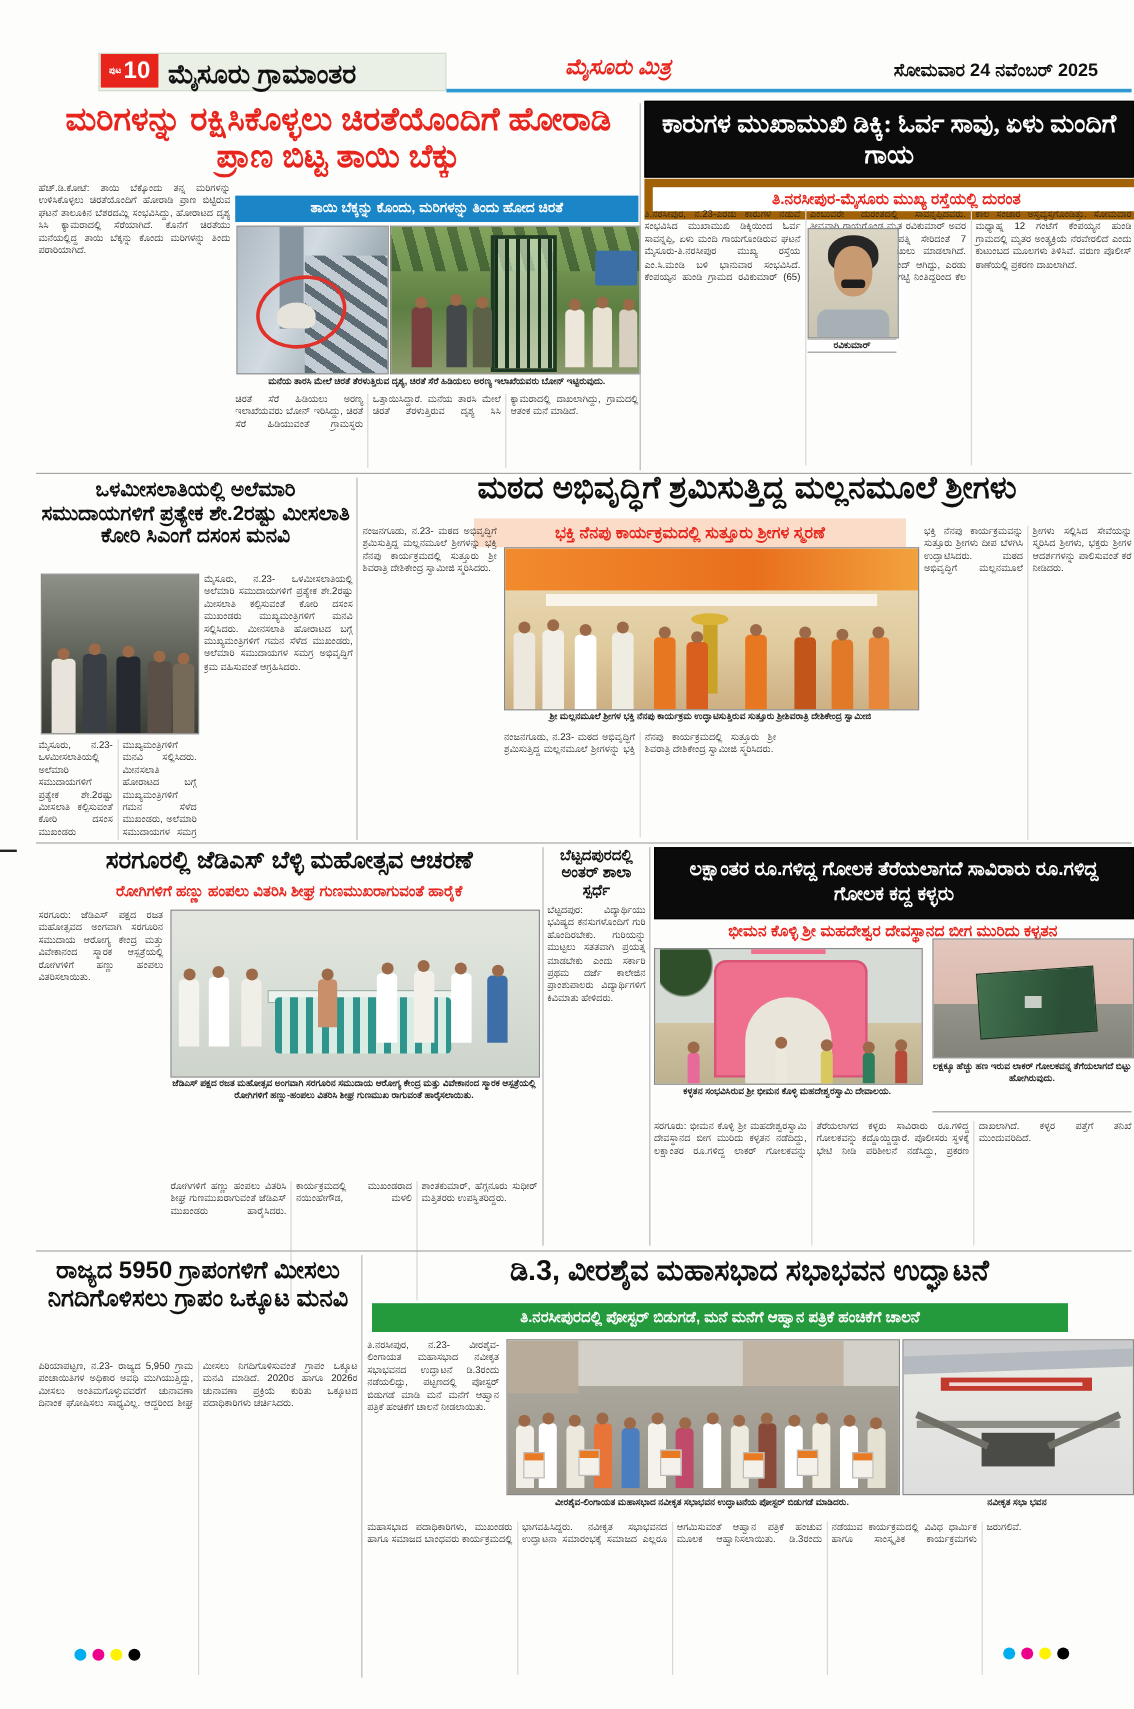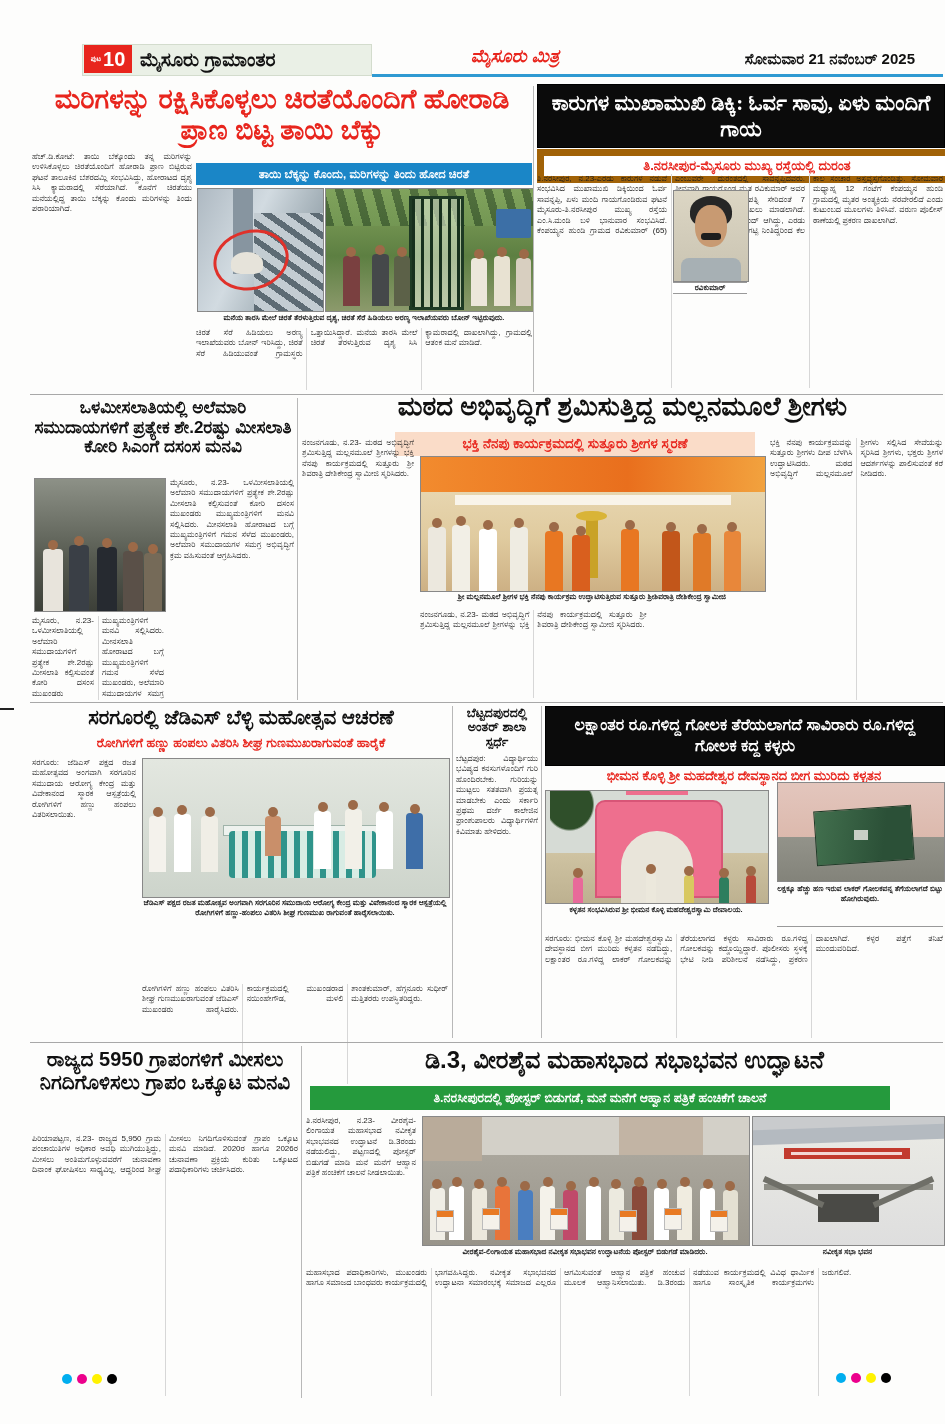--- a/index.html
+++ b/index.html
@@ -83,23 +83,23 @@
 <body>
 
 <div id="page">
 
   <div class="abs" style="left:0;top:0;width:945px;height:80px;">
     <div class="abs" style="left:82px;top:44px;width:288px;height:30px;background:#eaf0e6;border:1px solid #d3dccd;"></div>
     <div class="abs" style="left:84px;top:45px;width:48px;height:28px;background:#e8251d;display:flex;align-items:center;justify-content:center;gap:2px;">
       <span style="color:#fff;font-size:7px;font-weight:bold;">ಪುಟ</span>
       <span style="color:#fff;font-size:20px;font-weight:bold;">10</span>
     </div>
-    <div class="abs" style="left:140px;top:49px;width:225px;font-size:19px;font-weight:bold;color:#111;">ಮೈಸೂರು ಗ್ರಾಮಾಂತರ</div>
+    <div class="abs" style="left:140px;top:49px;width:225px;font-size:22px;font-weight:bold;color:#111;">ಮೈಸೂರು ಗ್ರಾಮಾಂತರ</div>
     <div class="abs" style="left:410px;top:46px;width:210px;text-align:center;font-size:18px;font-weight:bold;font-style:italic;color:#e8251d;">ಮೈಸೂರು ಮಿತ್ರ</div>
-    <div class="abs" style="right:30px;top:50px;width:260px;text-align:right;font-size:15px;font-weight:bold;color:#111;">ಸೋಮವಾರ 21 ನವೆಂಬರ್ 2025</div>
+    <div class="abs" style="right:30px;top:50px;width:260px;text-align:right;font-size:15px;font-weight:bold;color:#111;">ಸೋಮವಾರ 24 ನವೆಂಬರ್ 2025</div>
     <div class="abs" style="left:372px;top:74px;width:571px;height:3px;background:#2f9ad2;"></div>
   </div>
 
   <div>
     <div class="abs hl hl-red" style="left:32px;top:84px;width:500px;height:64px;font-size:27px;overflow:hidden;">ಮರಿಗಳನ್ನು ರಕ್ಷಿಸಿಕೊಳ್ಳಲು ಚಿರತೆಯೊಂದಿಗೆ ಹೋರಾಡಿ ಪ್ರಾಣ ಬಿಟ್ಟ ತಾಯಿ ಬೆಕ್ಕು</div>
     <div class="abs body-txt" style="left:32px;top:152px;width:160px;height:238px;">ಹೆಚ್.ಡಿ.ಕೋಟೆ: ತಾಯಿ ಬೆಕ್ಕೊಂದು ತನ್ನ ಮರಿಗಳನ್ನು ಉಳಿಸಿಕೊಳ್ಳಲು ಚಿರತೆಯೊಂದಿಗೆ ಹೋರಾಡಿ ಪ್ರಾಣ ಬಿಟ್ಟಿರುವ ಘಟನೆ ತಾಲೂಕಿನ ಬೆಶರದಮ್ಲಿ ಸಂಭವಿಸಿದ್ದು, ಹೋರಾಟದ ದೃಶ್ಯ ಸಿಸಿ ಕ್ಯಾಮರಾದಲ್ಲಿ ಸೆರೆಯಾಗಿದೆ. ಕೊನೆಗೆ ಚಿರತೆಯು ಮನೆಯಲ್ಲಿದ್ದ ತಾಯಿ ಬೆಕ್ಕನ್ನು ಕೊಂದು ಮರಿಗಳನ್ನು ತಿಂದು ಪರಾರಿಯಾಗಿದೆ.</div>
     <div class="abs bar" style="left:196px;top:163px;width:336px;height:22px;background:#1a86c7;">
       <span style="color:#fff;font-size:11.5px;">ತಾಯಿ ಬೆಕ್ಕನ್ನು ಕೊಂದು, ಮರಿಗಳನ್ನು ತಿಂದು ಹೋದ ಚಿರತೆ</span>
     </div>
     <div class="ph cctv" style="left:197px;top:188px;width:125px;height:122px;">

